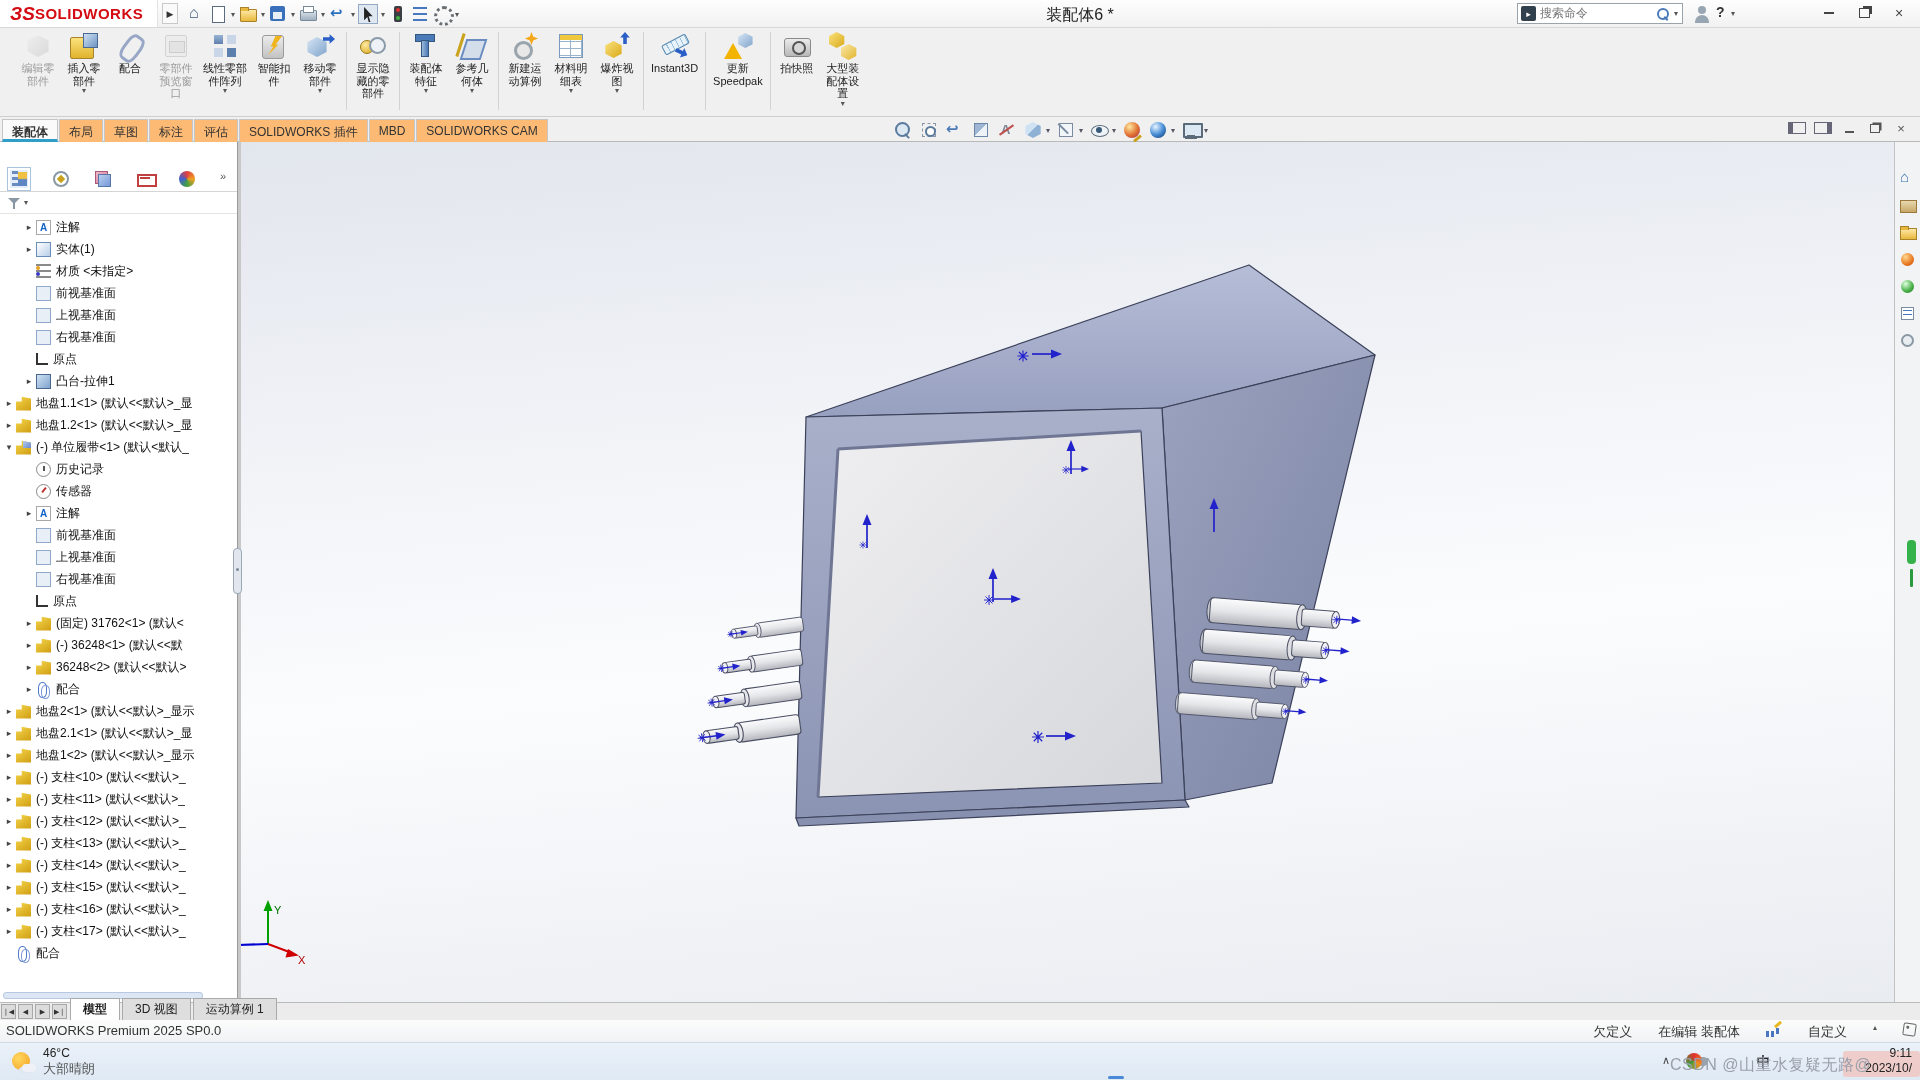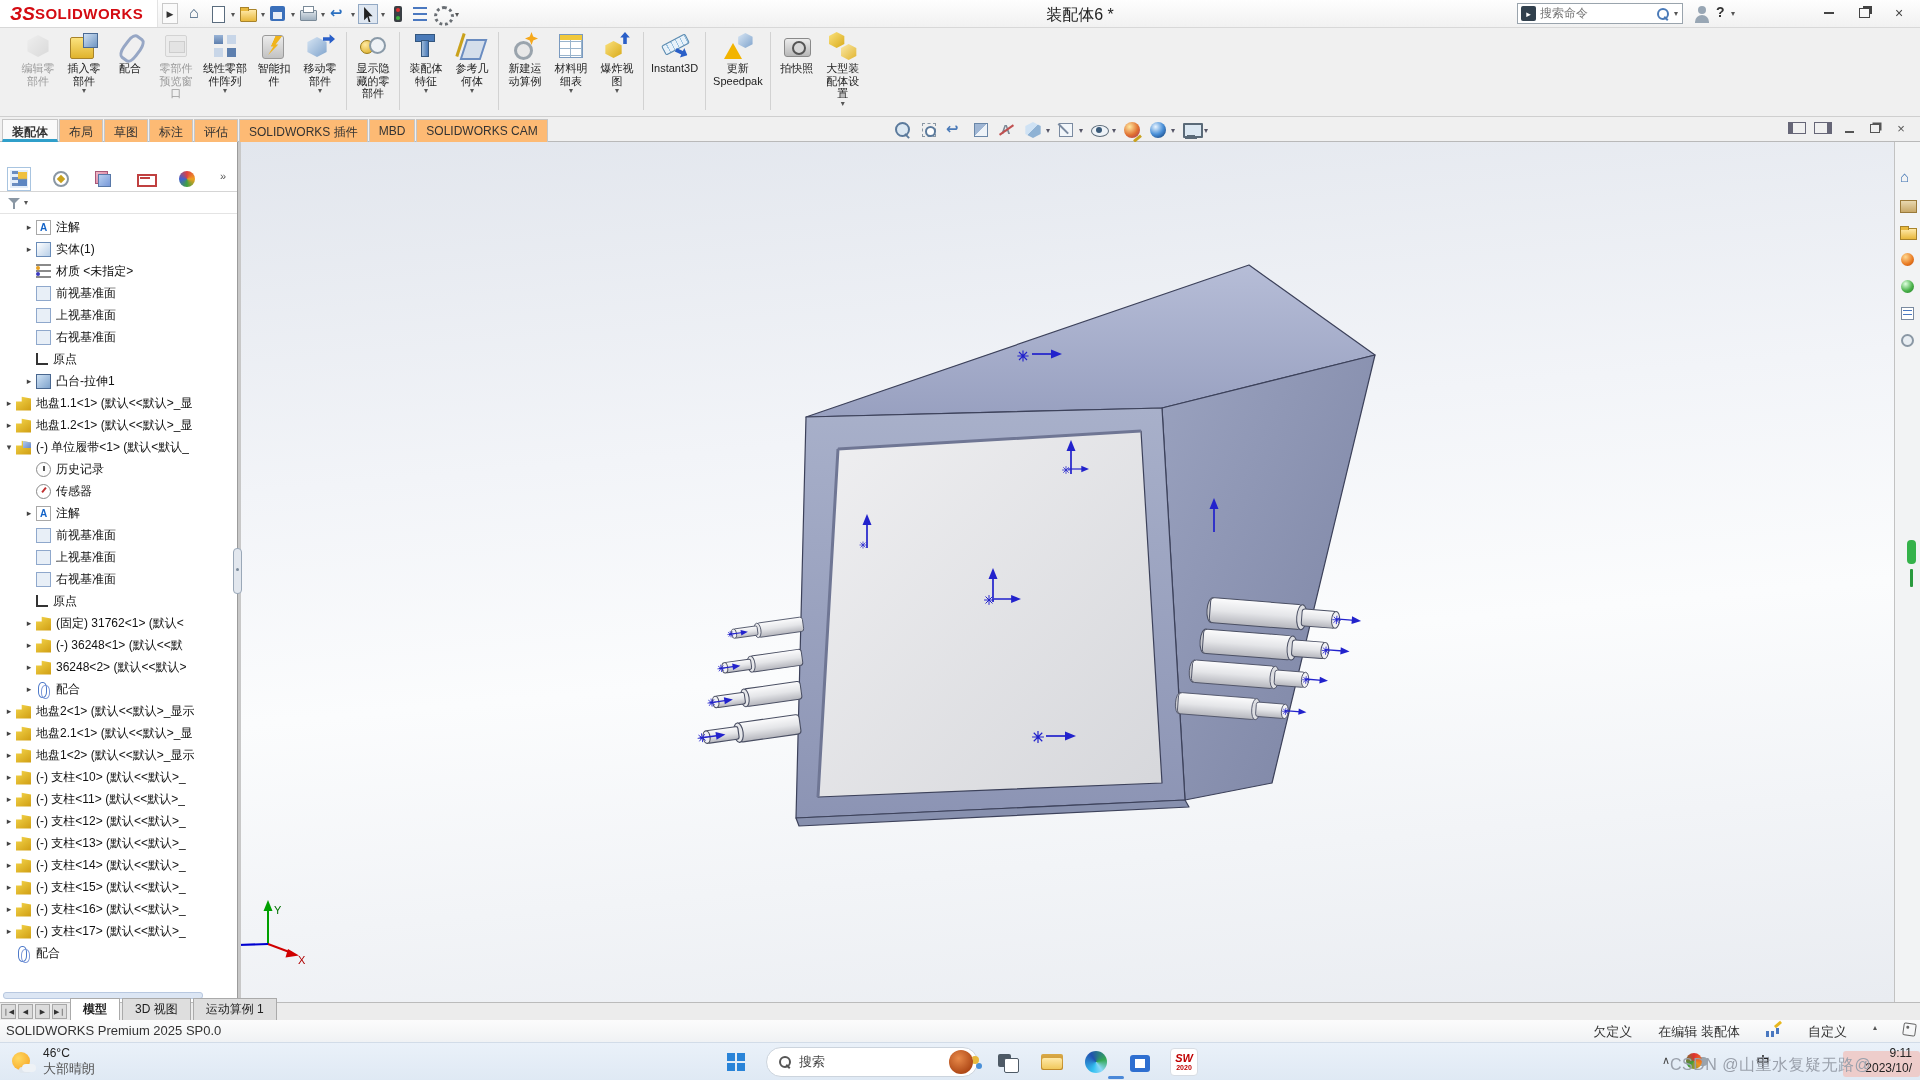--- a/index.html
+++ b/index.html
@@ -793,36 +793,20 @@
 </div>
 
 <div id="taskbar">
   <div id="tb-weather">
     <span id="wicon"></span>
     <span>
       <i class="t1">46°C</i>
       <i class="t2">大部晴朗</i>
     </span>
   </div>
-  <div id="tb-center">
-    <span class="tbi tb-start"></span>
-    <span id="tb-search">
-      <span class="q"></span>
-      <span class="ph">搜索</span>
-      <span class="planet"></span>
-    </span>
-    <span class="tbi tb-taskview"></span>
-    <span class="tbi tb-explorer"></span>
-    <span class="tbi tb-edge"></span>
-    <span class="tbi tb-store"></span>
-    <span class="tbi tb-sw">
-      <span class="sw1">SW</span>
-      <span class="sw2">2020</span>
-    </span>
-  </div>
   <div id="sw-underline"></div>
   <div id="tb-tray">
     <span id="tray-chevron">∧</span>
     <span id="tray-cloud"></span>
     <span id="tray-ime">中</span>
     <span id="wm-pink"></span>
     <span id="tb-clock">
       <i>9:11</i>
       <i>2023/10/</i>
     </span>

